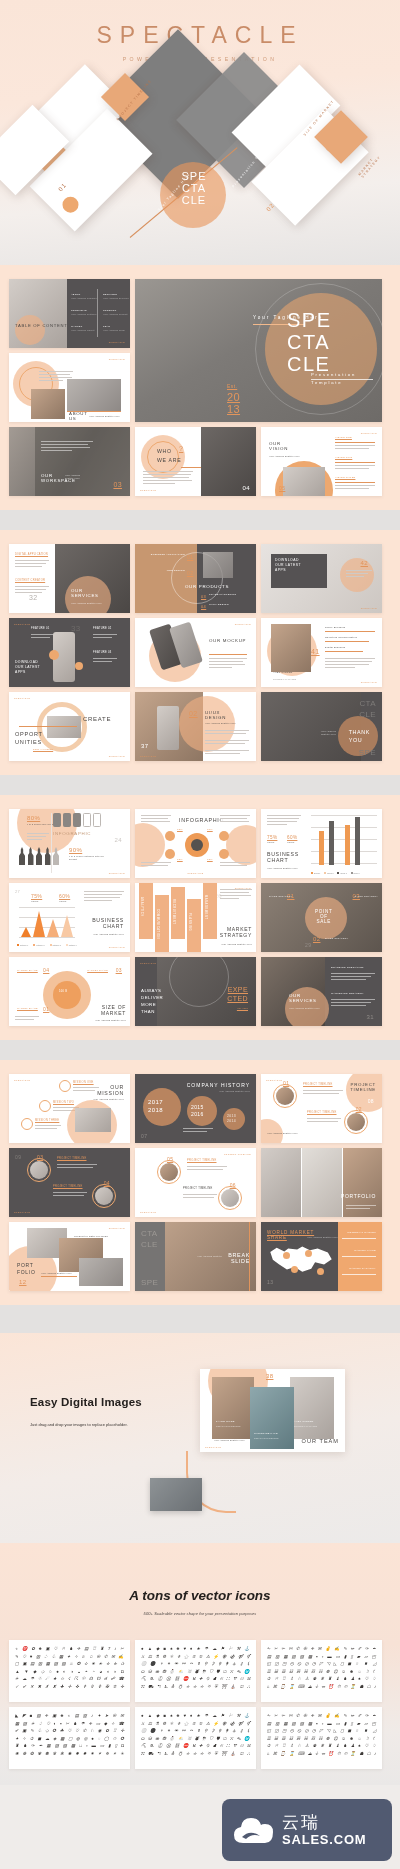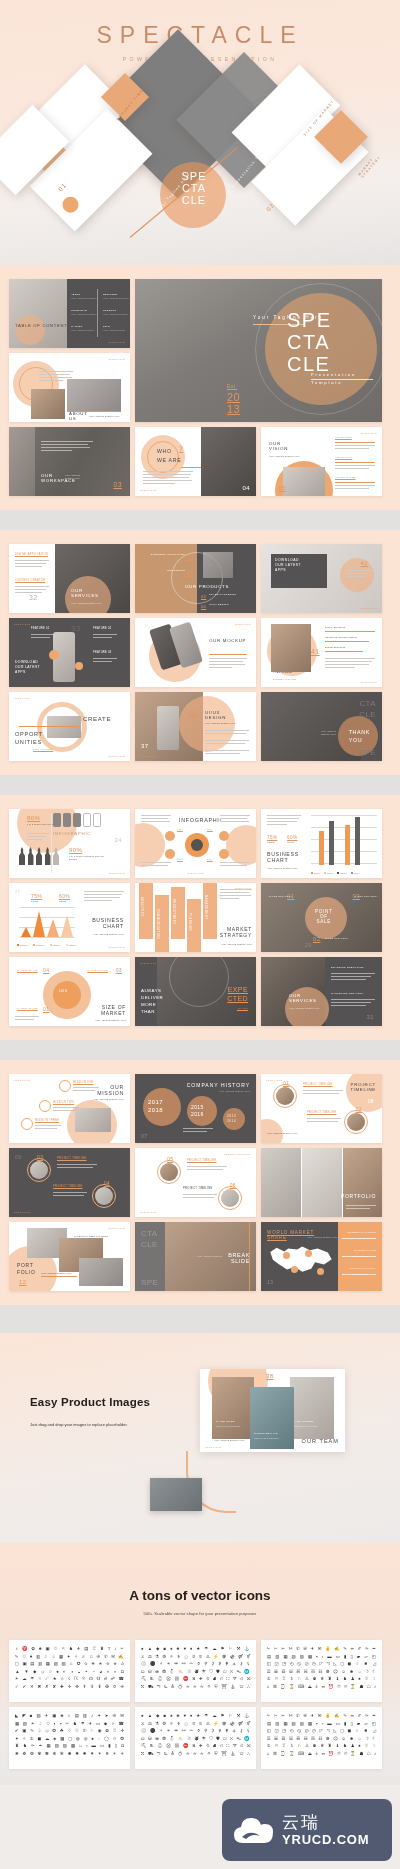--- a/index.html
+++ b/index.html
@@ -99,21 +99,21 @@
 
   
   .eci { position:relative; height:210px; background:linear-gradient(170deg,#fbe5d7 0%,#f3ece8 55%,#eceae9 100%); }
   .eci-title { position:absolute; left:30px; top:63px; font-size:11.5px; font-weight:700; color:#24201e; letter-spacing:.2px; }
   .eci-p { position:absolute; left:30px; top:86px; width:110px; font-size:4px; color:#3b3633; line-height:11px; }
   .eci-slide { position:absolute; left:200px; top:36px; width:145px; height:83px; background:#fff; box-shadow:0 2px 8px rgba(120,95,80,.2); overflow:hidden; }
   .eci-drag { position:absolute; left:150px; top:145px; width:52px; height:33px; box-shadow:0 2px 6px rgba(0,0,0,.2); }
   .eci-curve { position:absolute; left:186px; top:118px; width:50px; height:62px; border:2px solid #f0b184; border-top:none; border-right:none; border-radius:0 0 0 40px; }
 
   
-  .icons-sec { position:relative; background:linear-gradient(180deg,#fbe4d6 0%,#f7e2d6 42%,#f0ebe8 78%,#eae8e7 100%); padding-bottom:16px; }
+  .icons-sec { position:relative; background:linear-gradient(180deg,#fbe4d6 0%,#f7e2d6 42%,#f0ebe8 78%,#eae8e7 100%); padding-bottom:16px;font-style:italic; }
   .icons-title { text-align:center; padding-top:45px; font-size:13.5px; font-weight:700; color:#24201e; }
   .icons-sub { text-align:center; margin-top:8px; font-size:4px; color:#4b4542; letter-spacing:.1px; }
   .icon-grid { display:flex; flex-wrap:wrap; gap:5px; padding:24px 9px 0; }
   .icon-panel { width:121px; height:62px; background:#fff; padding:5px 4px; box-shadow:0 1px 3px rgba(100,80,70,.1); }
   .icon-row { display:flex; justify-content:space-around; }
   .icon-row span { font-size:4.4px; color:#3e3b39; line-height:7.6px; }
 
   
   .wm {
     position:absolute; right:8px; bottom:8px;
@@ -852,21 +852,21 @@
         <div class="m-txt w m-tiny" style="right:6px;top:46px;font-size:2.4px;">MARKET CAPACITY</div>
         <div class="rule-w" style="right:6px;top:52px;width:34px;"></div>
         <div class="m-txt" style="left:6px;bottom:6px;font-size:5px;color:#8e8a87;">13</div>
       </div>
     </div>
   </div>
 
   <div class="band grey" style="height:28px;"></div>
 
   <div class="eci">
-    <div class="eci-title">Easy Product Images</div>
+    <div class="eci-title">Easy Digital Images</div>
     <div class="eci-p">Just drag and drop your images to replace placeholder.</div>
 
     <div class="eci-slide">
       <div class="circ c-peach" style="left:8px;top:-18px;width:60px;height:60px;"></div>
       <div class="ph warm" style="left:12px;top:8px;width:42px;height:62px;"></div>
       <div class="ph l" style="left:90px;top:8px;width:44px;height:62px;"></div>
       <div class="ph" style="left:50px;top:18px;width:44px;height:62px;background:linear-gradient(135deg,#8fa8ad,#5f7a80);"></div>
       <div class="m-txt o" style="left:66px;top:4px;font-size:6px;">38</div>
       <div class="m-txt w m-tiny" style="left:16px;top:52px;font-size:2.4px;">JAYNE MILES</div>
       <div class="m-txt w m-tiny" style="left:16px;top:56px;opacity:.7;">CREATIVE DIRECTOR</div>
@@ -1516,17 +1516,17 @@
 
   <div class="wm">
     <div class="wm-cloud">
       <svg viewBox="0 0 44 34" width="44" height="34">
         <path d="M11 30 Q2 30 2 22 Q2 15 9 14 Q10 5 19 5 Q27 5 29 12 Q30 11 33 11 Q41 11 41 19 Q41 30 33 30 Z" fill="#ffffff"></path>
         <path d="M10 24 Q18 16 28 23 Q20 20 14 26 Z" fill="#515a71"></path>
       </svg>
     </div>
     <div>
       <div class="wm-txt-cn">云瑞</div>
-      <div class="wm-txt-en">YRUCD.COM</div>
+      <div class="wm-txt-en">SALES.COM</div>
     </div>
   </div>
 
 </div>
 
 </body></html>

